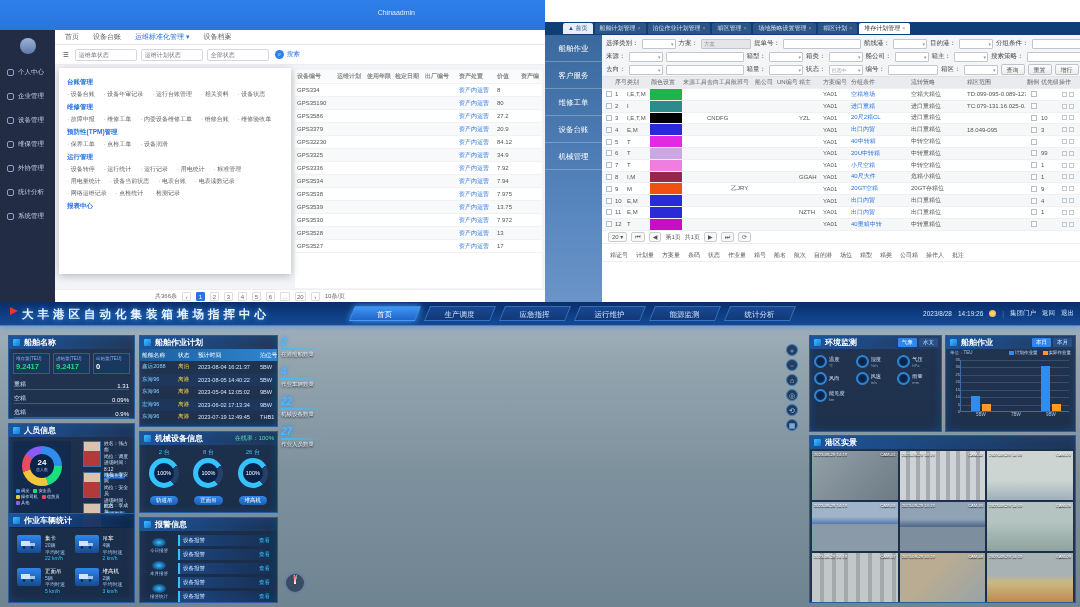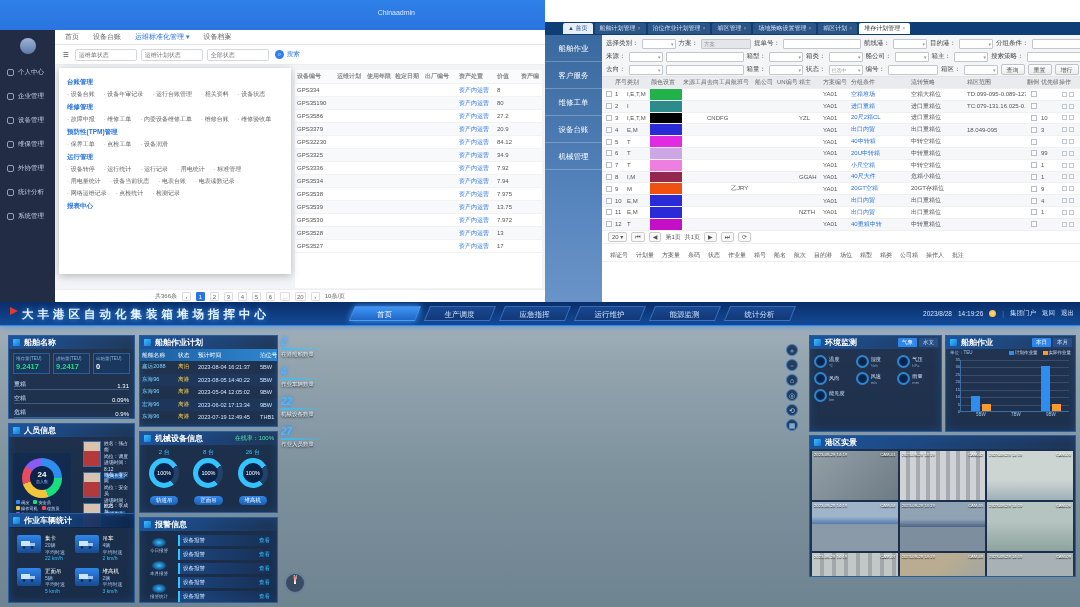--- a/index.html
+++ b/index.html
@@ -102,21 +102,21 @@
   
   .cs-metrics{display:flex;gap:3px;padding:4px 4px 2px;}
   .cs-m{flex:1;background:rgba(20,60,110,.5);border:1px solid #2a5d9e;padding:2px 2px;}
   .cs-m .v{color:#19e07e;font-size:7.5px;font-weight:bold;}
   .cs-m .v.white{color:#fff;}
   .cs-m .l{color:#8fb6e0;font-size:4.5px;margin-bottom:1px;white-space:nowrap;}
   .cs-row{display:flex;justify-content:space-between;align-items:flex-end;margin:0 5px;height:14px;border-bottom:1px solid rgba(120,170,230,.35);color:#cfe4ff;font-size:6px;}
   .cs-row .v{color:#fff;}
 
   
-  .pi-wrap{display:flex;padding:4px;gap:12px;align-items:center;}
+  .pi-wrap{display:flex;padding:4px;gap:12px;}
   .pi-left{width:58px;background:rgba(14,40,80,.6);padding:3px;}
   .donut{position:relative;width:40px;height:40px;border-radius:50%;margin:2px auto;}
   .donut .hole{position:absolute;left:8px;top:8px;width:24px;height:24px;border-radius:50%;background:#0b2348;color:#fff;text-align:center;}
   .donut .hole .n{font-size:8px;font-weight:bold;margin-top:4px;}
   .donut .hole .t{font-size:4px;color:#9fc4ee;}
   .pi-legend{display:flex;flex-wrap:wrap;gap:1px 4px;margin-top:2px;}
   .pi-leg{display:flex;align-items:center;gap:1px;color:#cfe4ff;font-size:4.2px;}
   .pi-leg i{width:4px;height:4px;border-radius:1px;}
   .pi-cards{flex:1;display:flex;flex-direction:column;gap:3px;}
   .pi-card{display:flex;gap:3px;height:28px;}
@@ -1328,21 +1328,21 @@
             <div class="bar" style="left: 10px; height: 14.8571px; background: rgb(47, 141, 240);"></div>
             <div class="bar" style="left: 21px; height: 7.42857px; background: rgb(255, 154, 42);"></div>
             <span class="xlab" style="left: 55px;">7BW</span>
             <span class="xlab" style="left: 90px;">9BW</span>
             <div class="bar" style="left: 80px; height: 44.5714px; background: rgb(47, 141, 240);"></div>
             <div class="bar" style="left: 91px; height: 7.42857px; background: rgb(255, 154, 42);"></div>
           </div>
       </div>
     </div>
 
-    <div class="pnl" style="left:809px;top:133px;width:267px;height:142px;">
+    <div class="pnl" style="left:809px;top:133px;width:267px;height:168px;">
       <div class="pnl-t">港区实景</div>
       <div class="cam-grid" id="cam-grid">
           <div class="cam-cell cam0">
             <span class="cam-ts">2023-08-28 14:19</span>
             <span class="cam-id">CAM-01</span>
           </div>
           <div class="cam-cell cam1">
             <span class="cam-ts">2023-08-28 14:19</span>
             <span class="cam-id">CAM-02</span>
           </div>

